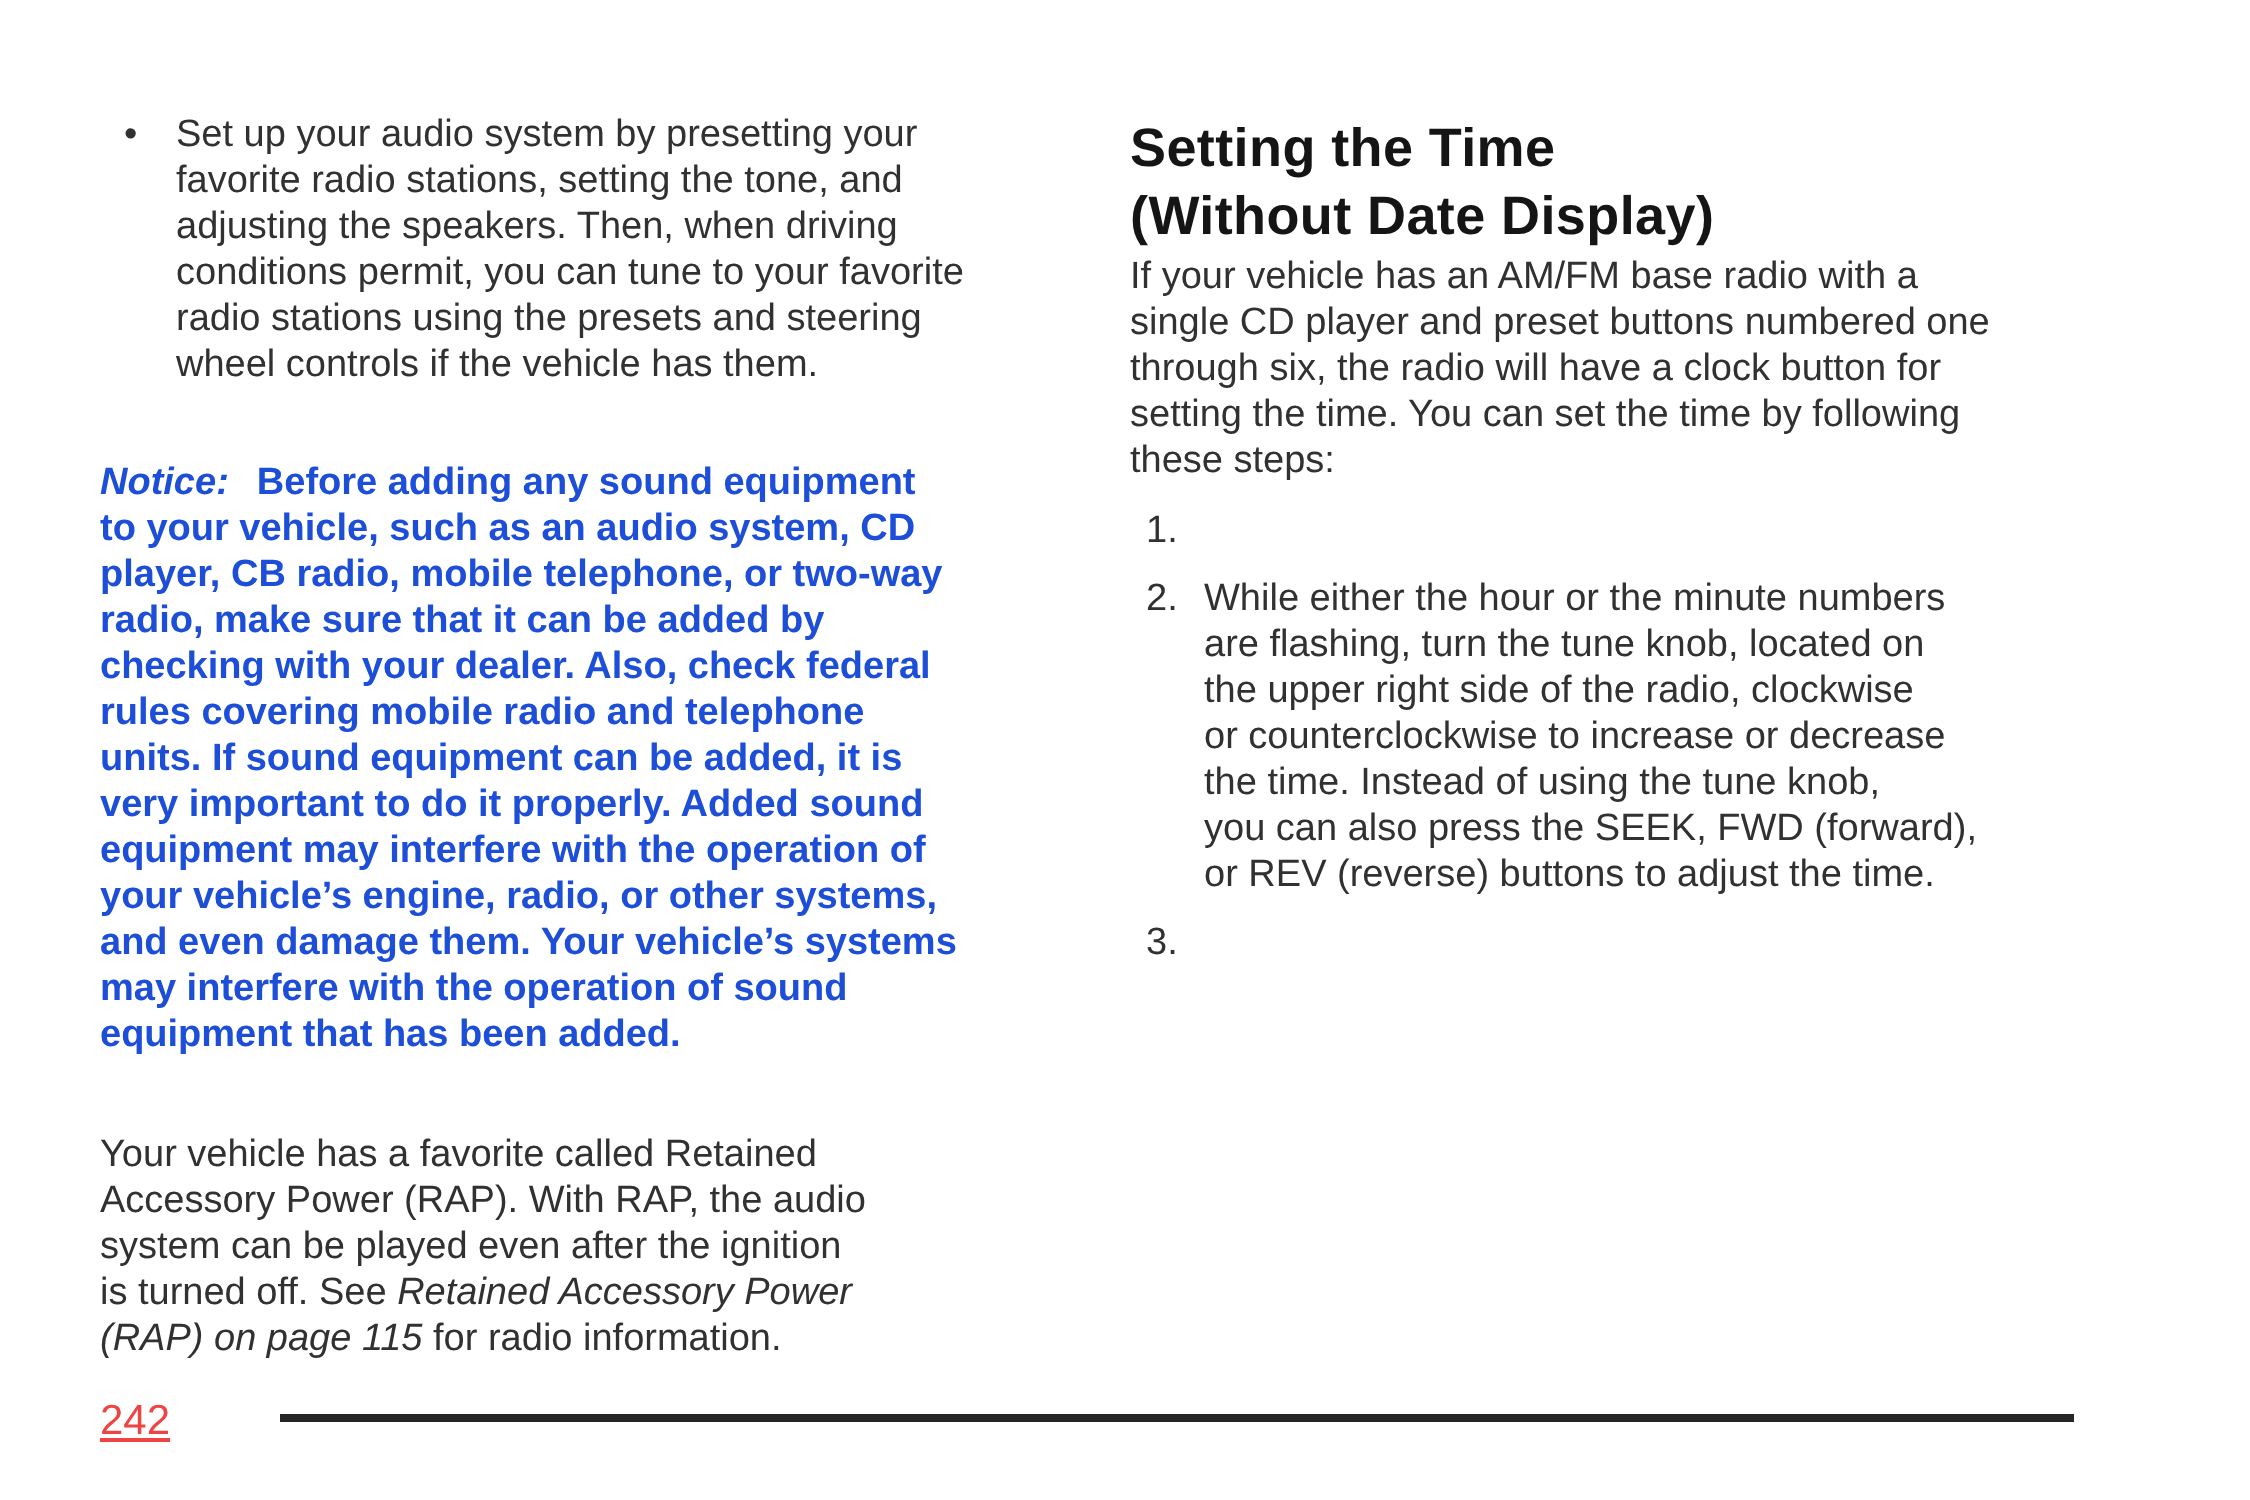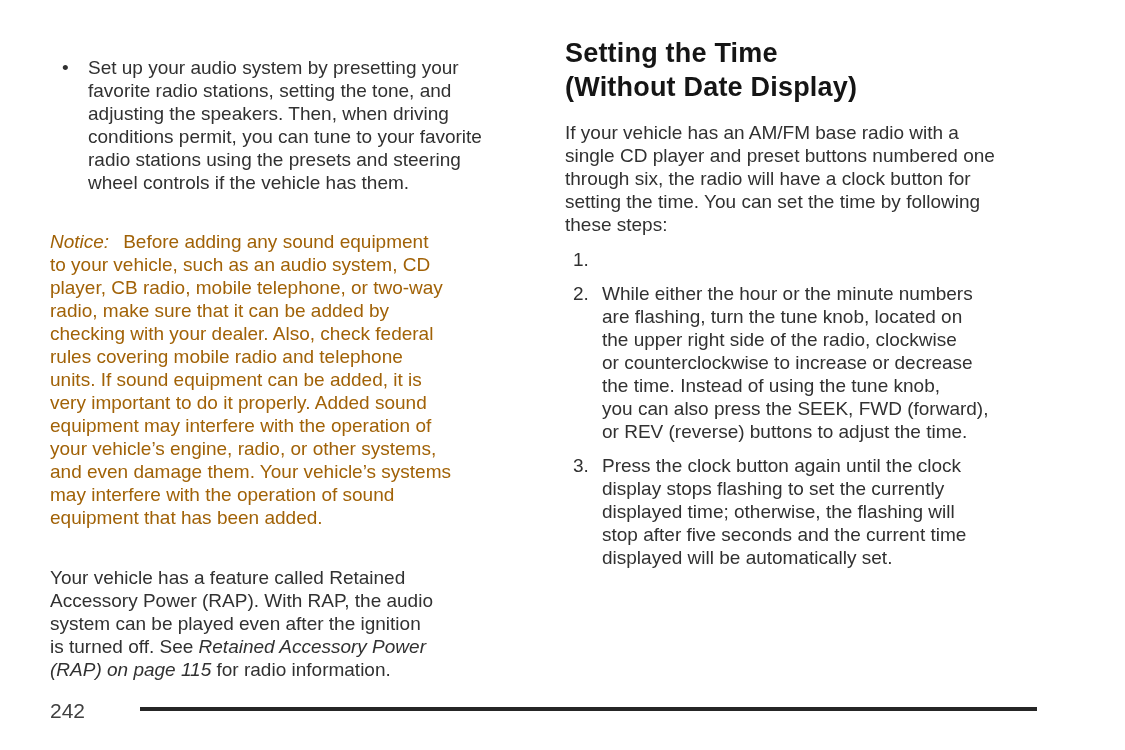--- a/index.html
+++ b/index.html
@@ -20,63 +20,63 @@
     position: absolute;
     top: 0;
   }
   .col-left {
     left: 50px;
     top: 56px;
     width: 505px;
   }
   .col-right {
     left: 565px;
-    top: 36px;
+    top: 57px;
     width: 510px;
   }
   .body-text {
     font-size: 19px;
     line-height: 23px;
     white-space: pre-line;
   }
   .bullet-item {
     display: flex;
     padding-left: 12px;
   }
   .bullet-marker {
     width: 26px;
     flex: 0 0 26px;
     font-size: 19px;
     line-height: 23px;
   }
   .notice {
     margin-top: 13px;
-    font-weight: normal;
-    color: #a16207;
+    font-weight: bold;
+    color: #1d4ed8;
   }
   .notice-label {
     font-style: italic;
     margin-right: 14px;
   }
   .rap {
     margin-top: 14px;
   }
   .italic-ref {
     font-style: italic;
   }
   .heading {
     font-size: 27px;
     line-height: 34px;
     font-weight: bold;
     color: #151515;
     white-space: pre-line;
     letter-spacing: 0.2px;
   }
   .intro {
-    margin-top: 17px;
+    margin-top: 2px;
   }
   .steps {
     margin-top: 12px;
   }
   .step {
     display: flex;
     padding-left: 8px;
     margin-bottom: 11px;
   }
   .step-number {
@@ -84,21 +84,22 @@
     flex: 0 0 29px;
     font-size: 19px;
     line-height: 23px;
   }
   .footer-page-number {
     position: absolute;
     left: 50px;
     top: 699px;
     font-size: 21px;
     line-height: 23px;
-    color: #404040;
+    color: #ef4444;
+    text-decoration: underline;
   }
   .footer-rule {
     position: absolute;
     left: 140px;
     top: 707px;
     width: 897px;
     height: 4px;
     background: #262626;
   }
 </style>
@@ -129,21 +130,21 @@
 units. If sound equipment can be added, it is
 very important to do it properly. Added sound
 equipment may interfere with the operation of
 your vehicle’s engine, radio, or other systems,
 and even damage them. Your vehicle’s systems
 may interfere with the operation of sound
 equipment that has been added.</span>
     </div>
 
     <div class="rap body-text">
-      <span>Your vehicle has a feature called Retained
+      <span>Your vehicle has a favorite called Retained
 Accessory Power (RAP). With RAP, the audio
 system can be played even after the ignition
 is turned off. See </span><span class="italic-ref">Retained Accessory Power
 (RAP) on page 115</span><span> for radio information.</span>
     </div>
 
   </div>
 
   <div class="col col-right">
 
@@ -168,25 +169,20 @@
 are flashing, turn the tune knob, located on
 the upper right side of the radio, clockwise
 or counterclockwise to increase or decrease
 the time. Instead of using the tune knob,
 you can also press the SEEK, FWD (forward),
 or REV (reverse) buttons to adjust the time.</span>
       </div>
 
       <div class="step body-text">
         <span class="step-number">3.</span>
-        <span>Press the clock button again until the clock
-display stops flashing to set the currently
-displayed time; otherwise, the flashing will
-stop after five seconds and the current time
-displayed will be automatically set.</span>
       </div>
 
     </div>
 
   </div>
 
   <div class="footer-page-number">242</div>
   <div class="footer-rule"></div>
 
 </div>

